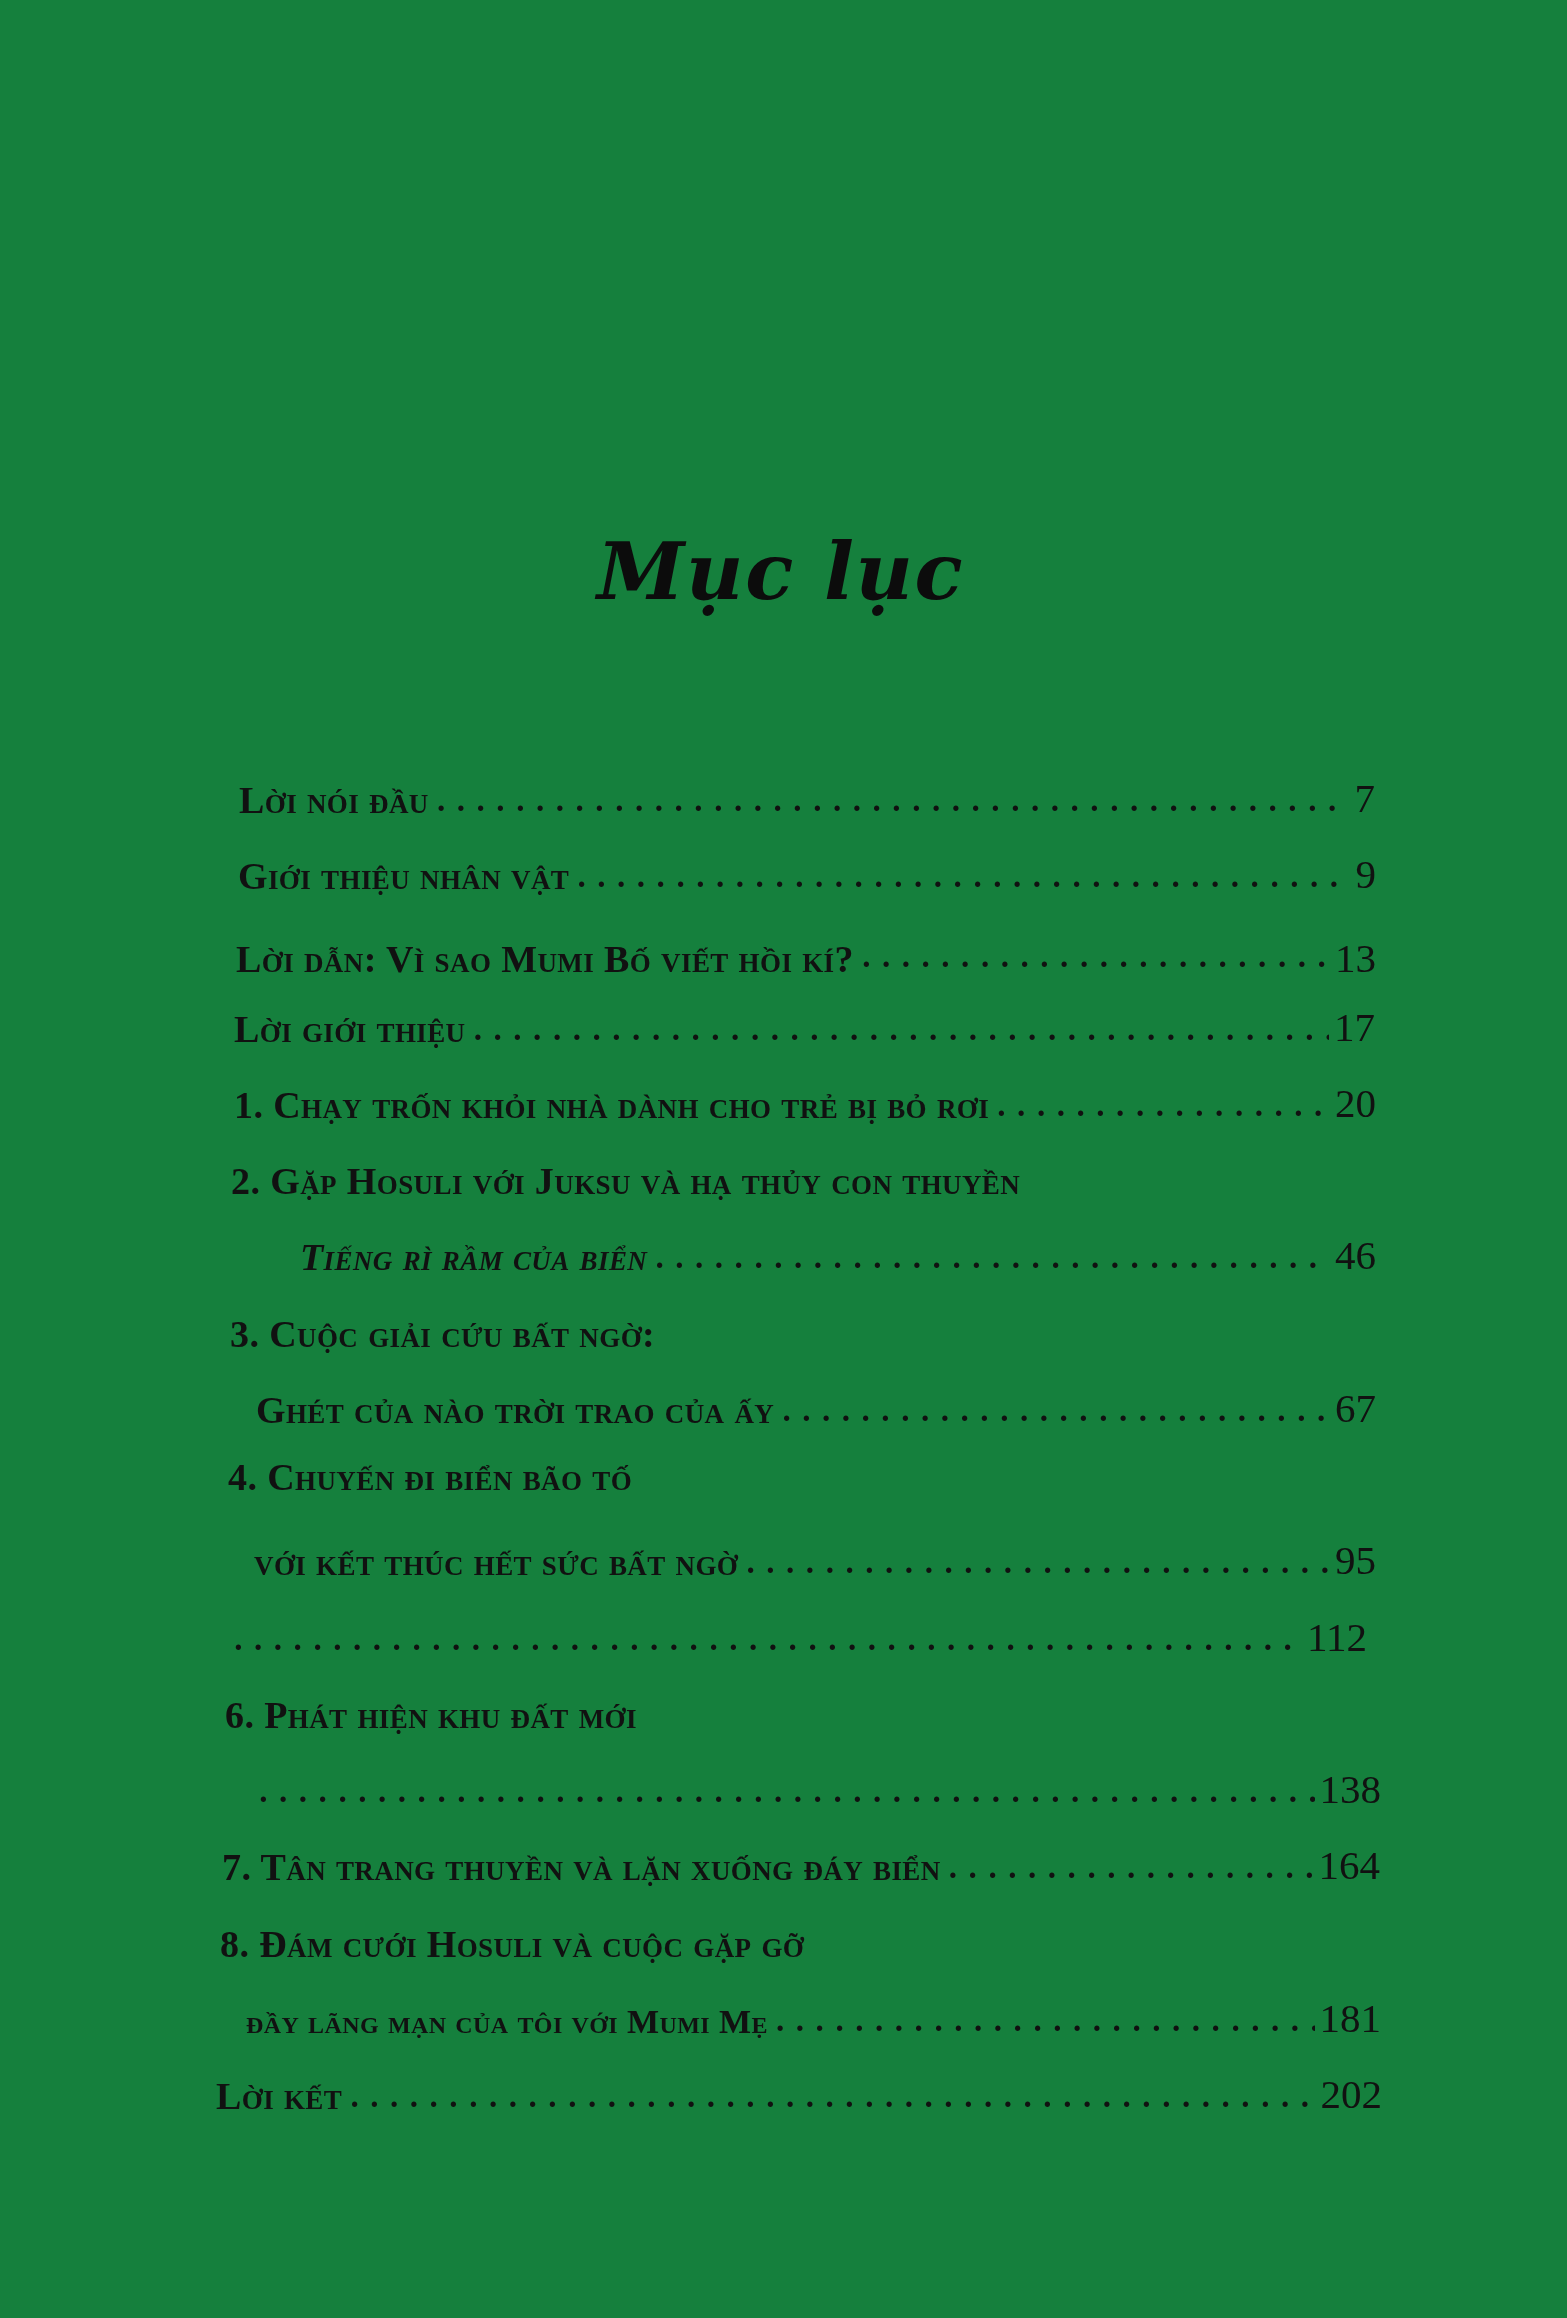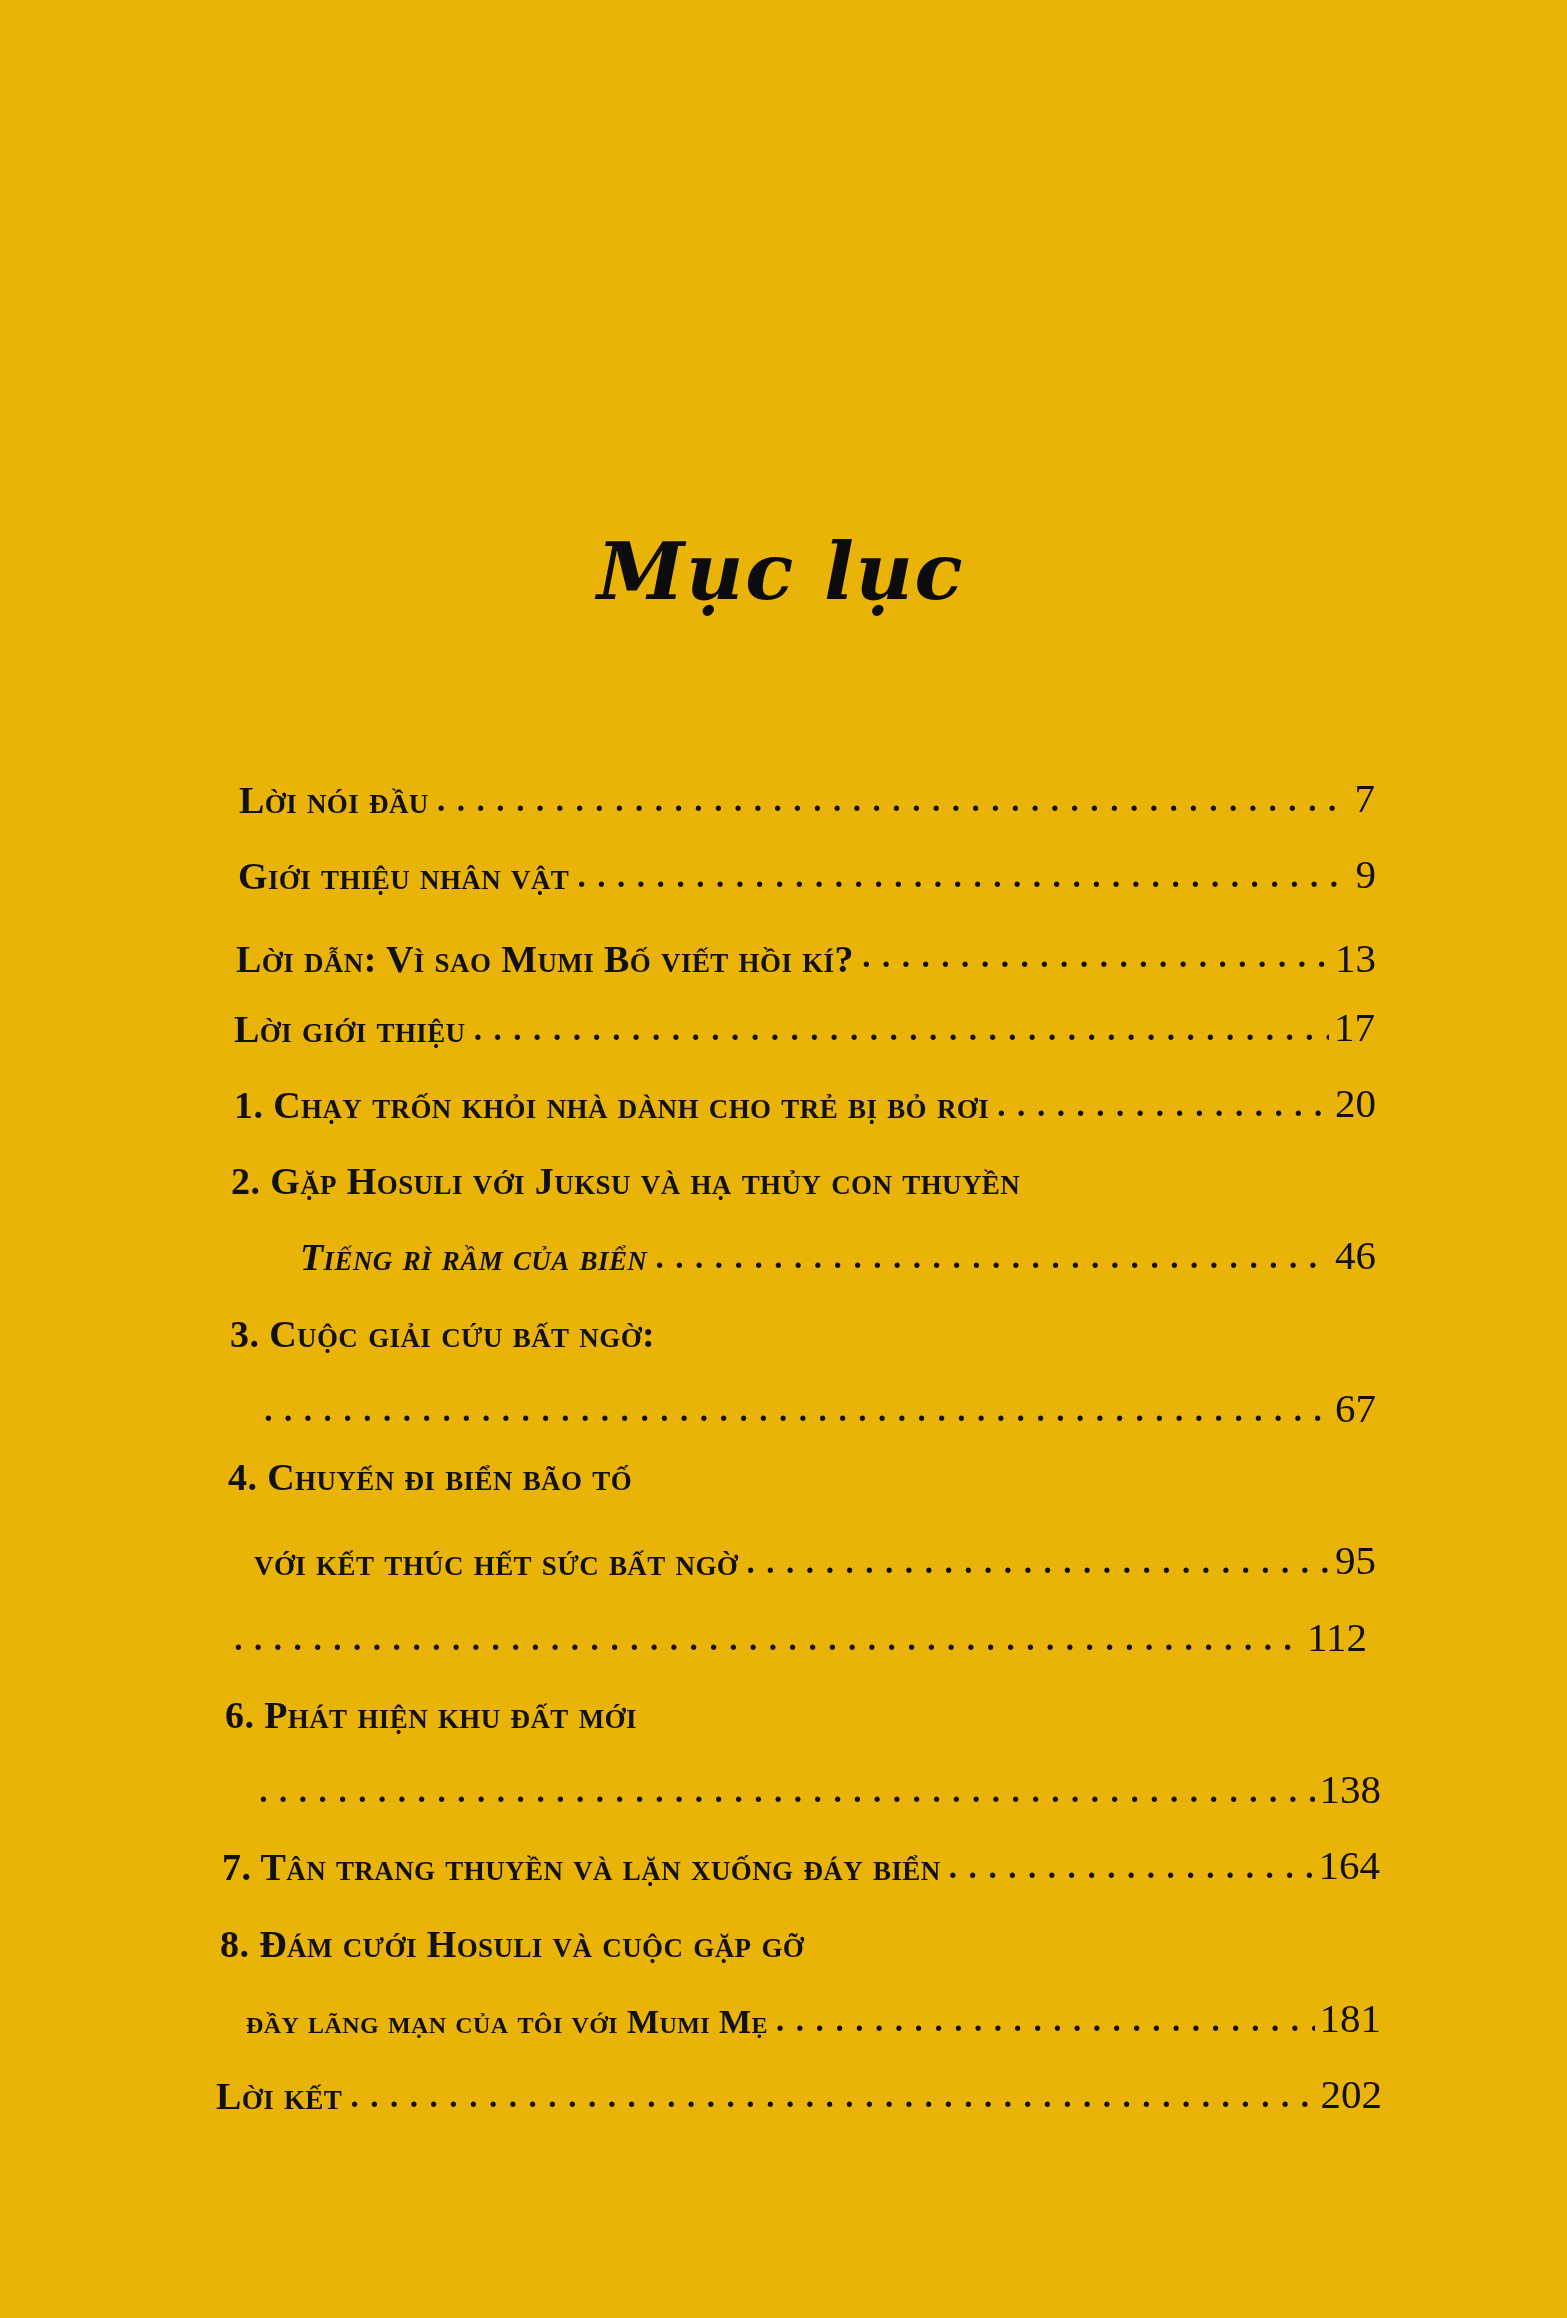--- a/index.html
+++ b/index.html
@@ -13,21 +13,21 @@
       position: relative;
       overflow: hidden;
       color: #111111;
       font-family: "Liberation Serif", "DejaVu Serif", serif;
     }
     .page {
       position: absolute;
       left: 0; top: 0;
       width: 1568px;
       height: 2319px;
-      background: #eab308;
+      background: #15803d;
     }
     .title {
       position: absolute;
       top: 525px;
       left: 0;
       width: 1568px;
       text-align: center;
       font-family: "DejaVu Serif", serif;
       font-style: italic;
       font-weight: bold;
@@ -133,20 +133,21 @@
       <span class="label italic">Tiếng rì rầm của biển</span>
       <span class="leader"></span>
       <span class="page-num">46</span>
     </div>
 
     <div class="row" style="top:534px; left:230px; width:1146px;">
       <span class="label">3. Cuộc giải cứu bất ngờ:</span>
     </div>
 
     <div class="row" style="top:610px; left:256px; width:1120px;">
+      <span class="label">Ghét của nào trời trao của ấy</span>
       <span class="leader"></span>
       <span class="page-num">67</span>
     </div>
 
     <div class="row" style="top:686px; left:228px; width:1148px;align-items:center;">
       <span class="label">4. Chuyến đi biển bão tố</span>
     </div>
 
     <div class="row" style="top:762px; left:254px; width:1122px;">
       <span class="label">với kết thúc hết sức bất ngờ</span>

